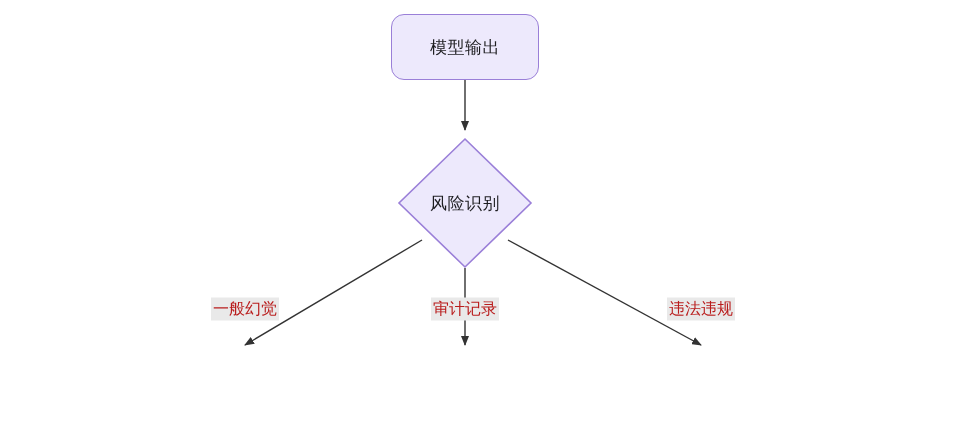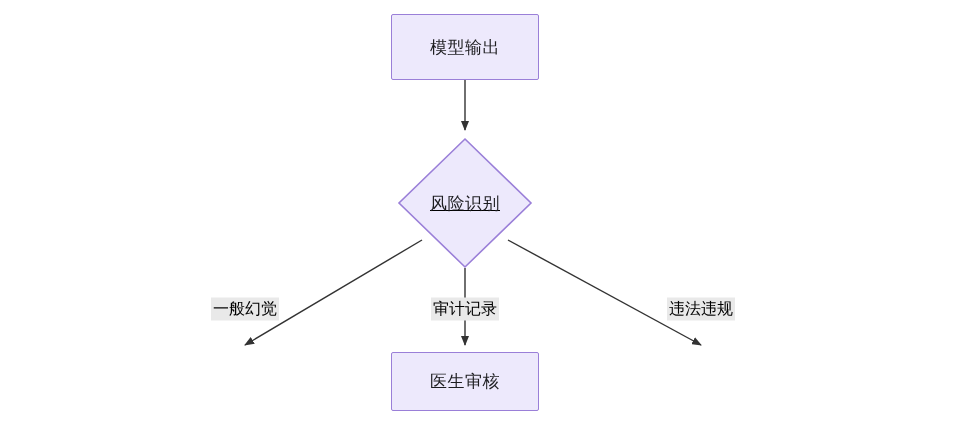--- a/index.html
+++ b/index.html
@@ -28,21 +28,21 @@
   .node {
     position: absolute;
     box-sizing: border-box;
     display: flex;
     align-items: center;
     justify-content: center;
   }
   .node-box {
     background: #ede9fc;
     border: 1.6px solid #9a7fd8;
-    border-radius: 2px;
+    border-radius: 13px;
   }
   .node-label {
     font-size: 17px;
     color: #1d1d20;
     letter-spacing: 0.5px;
     line-height: 1;
     white-space: nowrap;
     user-select: none;
   }
   .diamond-wrap {
@@ -56,26 +56,25 @@
   }
   .diamond-label {
     position: absolute;
     left: 0;
     top: 0;
     width: 100%;
     height: 100%;
     display: flex;
     align-items: center;
     justify-content: center;
-    text-decoration: underline;
   }
   .edge-label {
     position: absolute;
     background: #e9e9e9;
-    color: #000000;
+    color: #b91c1c;
     font-size: 16px;
     line-height: 1;
     padding: 3px 2px 4px 2px;
     white-space: nowrap;
     transform: translate(-50%, -50%);
     user-select: none;
   }
 </style>
 </head>
 <body>
@@ -117,18 +116,15 @@
 
   <div class="edge-label" style="left:465px; top:309px;">
     <span>审计记录</span>
   </div>
 
   <div class="edge-label" style="left:701px; top:309px;">
     <span>违法违规</span>
   </div>
 
 
-  <div class="node node-box" style="left:391px; top:352px; width:148px; height:59px;">
-    <span class="node-label">医生审核</span>
-  </div>
 
 
 </div>
 
 </body></html>

